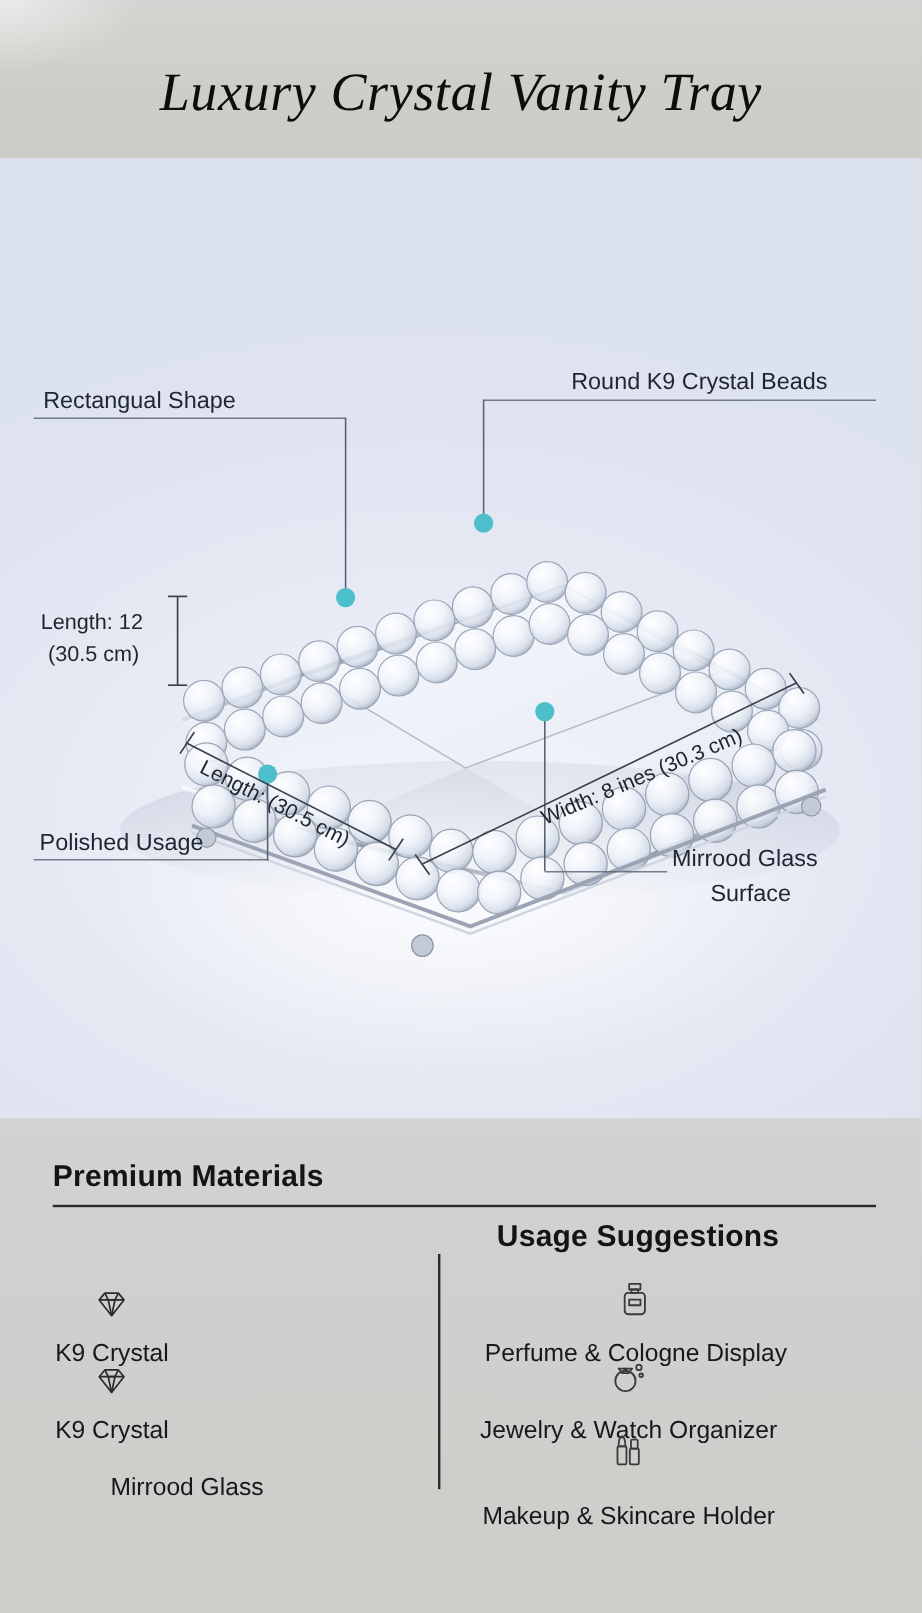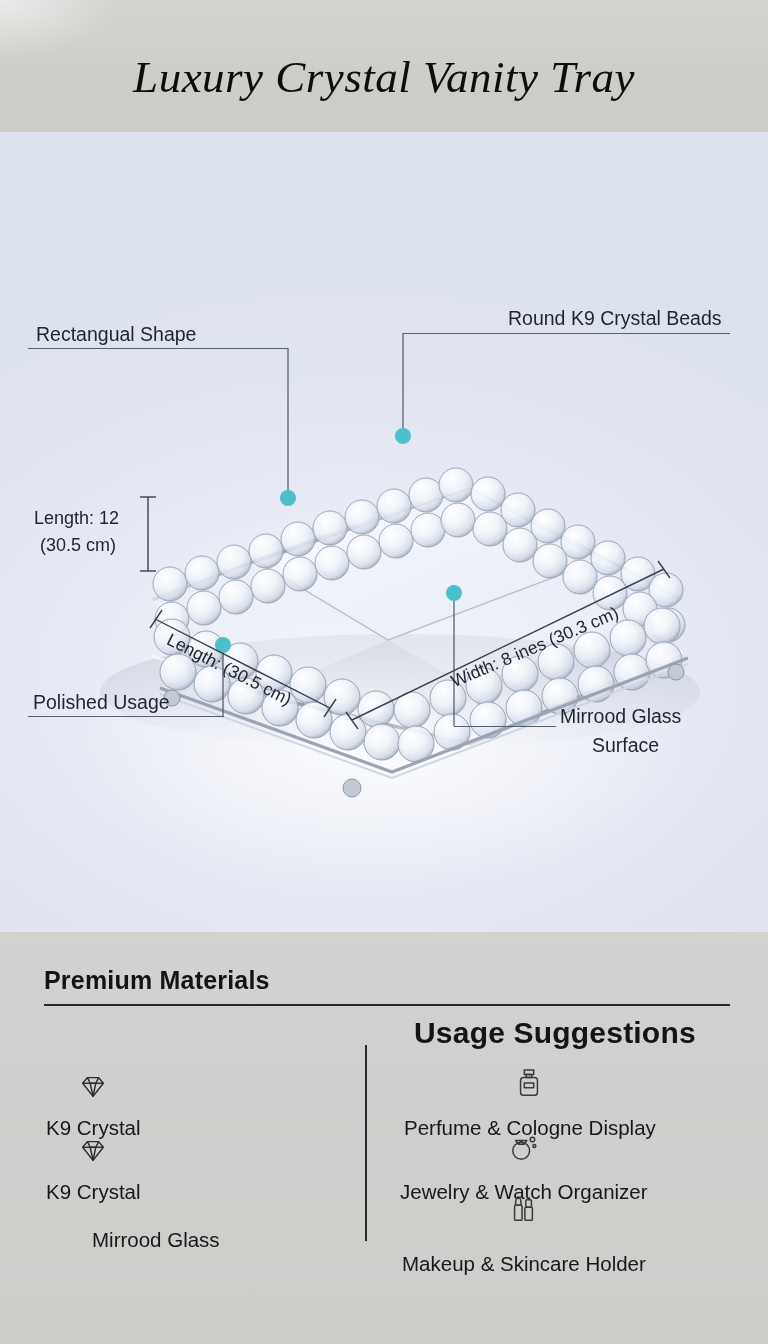--- a/index.html
+++ b/index.html
@@ -243,21 +243,21 @@
 
         <line x1="352" y1="588" x2="664" y2="437"></line>
         <line x1="346" y1="580" x2="358" y2="597"></line>
         <line x1="658" y1="429" x2="670" y2="446"></line>
       </g>
     </svg>
 
     <div class="anno" style="left:36px;top:190px;">Rectangual Shape</div>
     <div class="rule" style="left:28px;top:216px;width:260px;height:1.3px;background:#566070;"></div>
 
-    <div class="anno" style="left:476px;top:174px;margin-left:32px;">Round K9 Crystal Beads</div>
+    <div class="anno" style="left:476px;top:174px;">Round K9 Crystal Beads</div>
     <div class="rule" style="left:403px;top:201px;width:327px;height:1.3px;background:#566070;"></div>
 
     <div class="anno" style="left:33px;top:558px;">Polished Usage</div>
     <div class="rule" style="left:28px;top:584px;width:196px;height:1.3px;background:#566070;"></div>
 
     <div class="anno" style="left:560px;top:572px;">Mirrood Glass</div>
     <div class="anno" style="left:592px;top:601px;">Surface</div>
     <div class="rule" style="left:454px;top:594px;width:102px;height:1.3px;background:#566070;"></div>
 
     <div class="dim" style="left:34px;top:376px;">Length: 12</div>
@@ -266,21 +266,21 @@
     <div class="rot" style="left:168px;top:496px;transform:rotate(27deg);">Length: (30.5 cm)</div>
 
     <div class="rot" style="left:452px;top:540px;transform:rotate(-23deg);">Width: 8 ines (30.3 cm)</div>
   </div>
 
   <div class="bottom">
 
     <div class="sec-title" style="left:44px;top:34px;font-size:25px;">Premium Materials</div>
     <div class="rule" style="left:44px;top:72px;width:686px;"></div>
 
-    <div class="sec-title" style="left:414px;top:84px;font-size:30px;">Usage Suggestions</div>
+    <div class="sec-title" style="left:414px;top:84px;font-size:25px;">Usage Suggestions</div>
 
     <div class="vdiv" style="left:365px;top:113px;height:196px;"></div>
 
     <div class="row" style="left:46px;top:140px;">
       <span class="ico">
         <svg width="30" height="30" viewBox="0 0 32 32" fill="none" stroke="#2a2a2a" stroke-width="1.5" stroke-linejoin="round">
           <path d="M5 12 L16 26 L27 12 L22 6 L10 6 Z"></path>
           <path d="M5 12 H27"></path>
             <path d="M10 6 L13 12 L16 26"></path>
             <path d="M22 6 L19 12 L16 26"></path>

